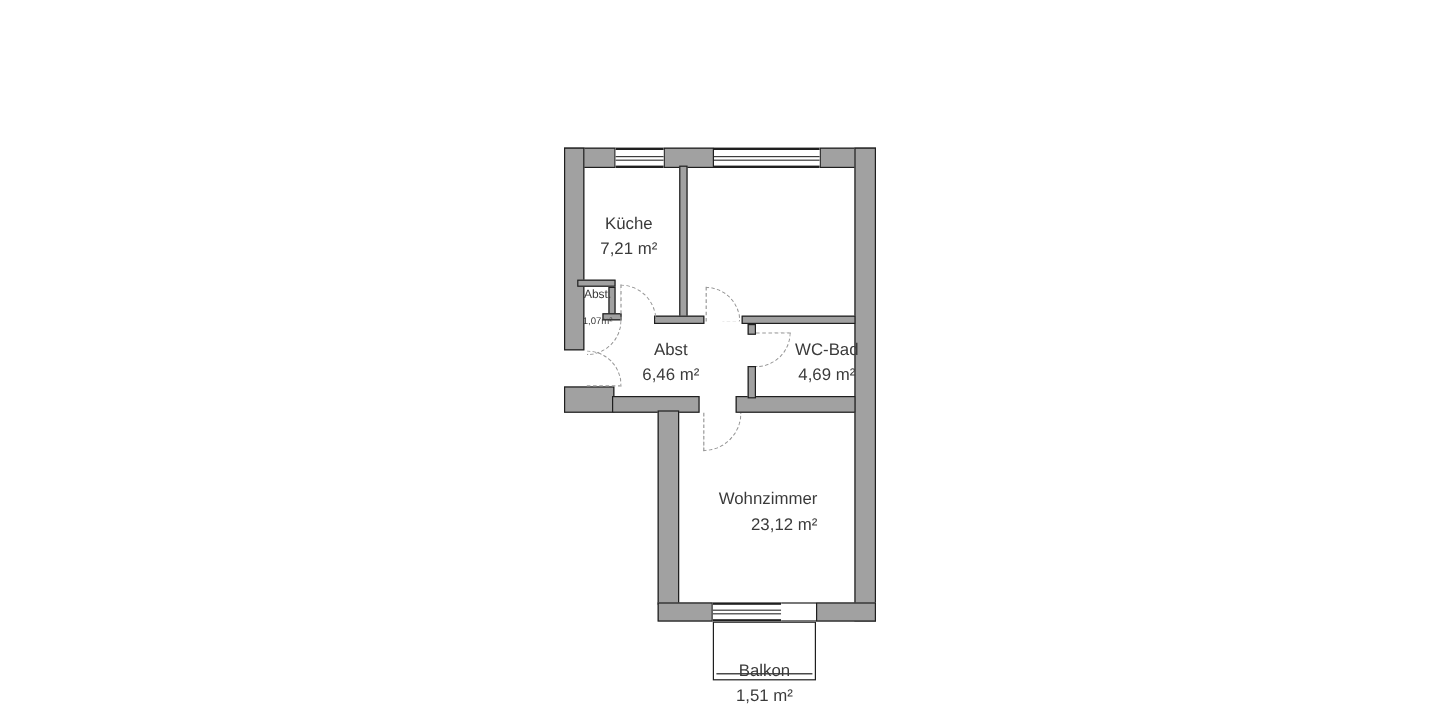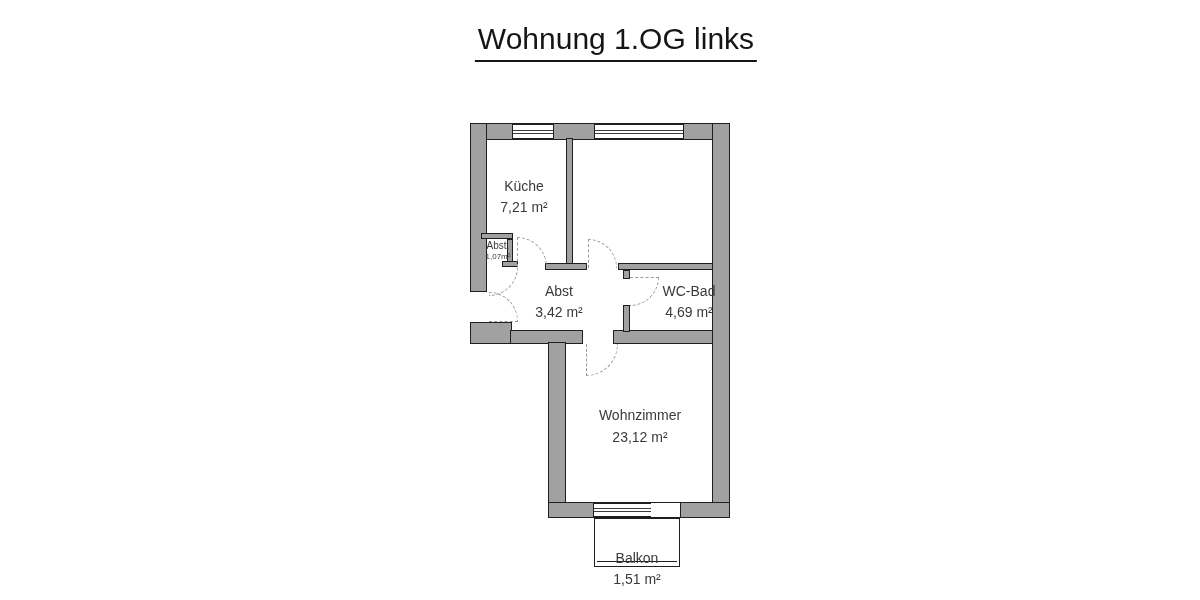--- a/index.html
+++ b/index.html
@@ -33,30 +33,29 @@
   .arc.tr{border-top:1.6px dashed #9a9a9a;border-right:1.6px dashed #9a9a9a;
           border-top-right-radius:100% 100%;}
   .arc.br{border-right:1.6px dashed #9a9a9a;border-bottom:1.6px dashed #9a9a9a;
           border-bottom-right-radius:100% 100%;}
   .leaf-v{position:absolute;width:0;border-left:1.6px dashed #9a9a9a;}
   .leaf-h{position:absolute;height:0;border-top:1.6px dashed #9a9a9a;}
 
   
   .room-label{position:absolute;transform:translateX(-50%);text-align:center;
               font-size:14px;line-height:21px;color:#3a3a3a;white-space:nowrap;}
-  .room-label.big{line-height:22px;}
+  .room-label.big{line-height:22px;text-align:right;}
   .room-label.tiny{font-size:10px;line-height:12px;}
-  .room-label.tiny .area-line{font-size:8px;line-height:10px;}
+  .room-label.tiny .area-line{font-size:8px;line-height:10px;margin-top:11px;}
 </style>
 </head>
 <body>
 
 <div id="canvas">
 
-  <div class="title">Wohnung 1.OG links</div>
 
   <div class="wall" style="left:470px;top:123px;width:43px;height:17px"></div>
   <div class="wall" style="left:553px;top:123px;width:42px;height:17px"></div>
   <div class="wall" style="left:683px;top:123px;width:47px;height:17px"></div>
   <div class="wall" style="left:470px;top:123px;width:17px;height:169px"></div>
   <div class="wall" style="left:712px;top:123px;width:18px;height:395px"></div>
   <div class="wall" style="left:470px;top:322px;width:42px;height:22px"></div>
   <div class="wall" style="left:510px;top:330px;width:73px;height:14px"></div>
   <div class="wall" style="left:613px;top:330px;width:100px;height:14px"></div>
   <div class="wall" style="left:548px;top:342px;width:18px;height:162px"></div>
@@ -107,21 +106,21 @@
   <div class="room-label" style="left:524px;top:176px">
     <div>Küche</div>
     <div>7,21 m²</div>
   </div>
   <div class="room-label tiny" style="left:498px;top:240px">
     <div>Abst.</div>
     <div class="area-line">1,07m²</div>
   </div>
   <div class="room-label" style="left:559px;top:281px">
     <div>Abst</div>
-    <div>3,42 m²</div>
+    <div>6,46 m²</div>
   </div>
   <div class="room-label" style="left:689px;top:281px">
     <div>WC-Bad</div>
     <div>4,69 m²</div>
   </div>
   <div class="room-label big" style="left:640px;top:404px">
     <div>Wohnzimmer</div>
     <div>23,12 m²</div>
   </div>
   <div class="room-label" style="left:637px;top:548px">

